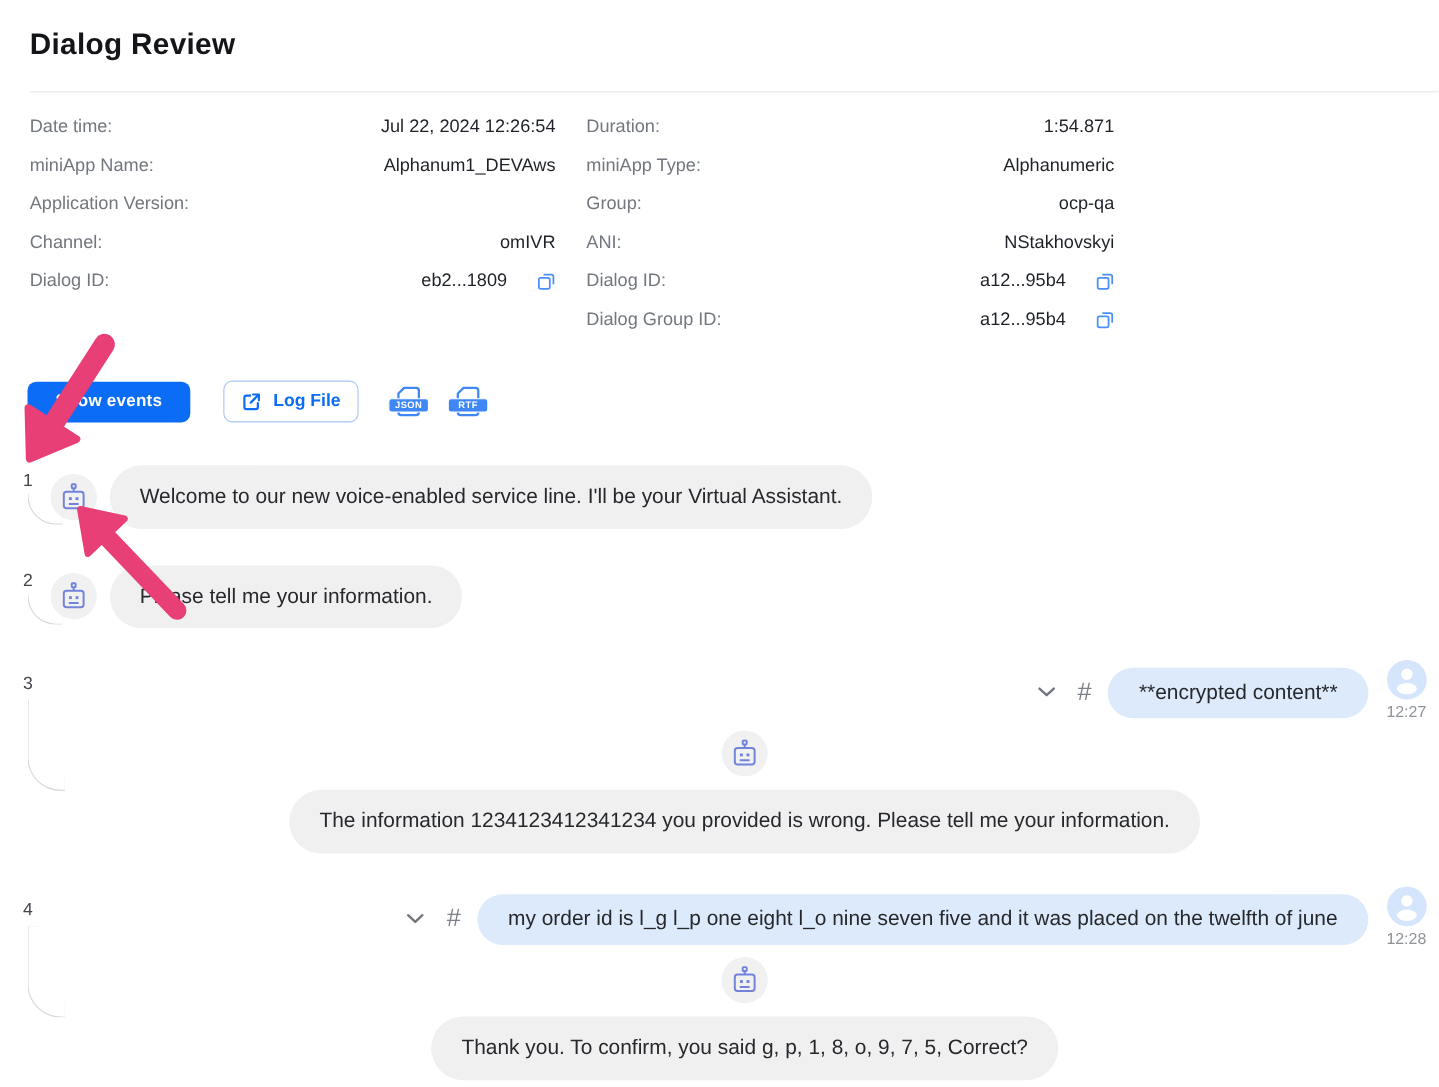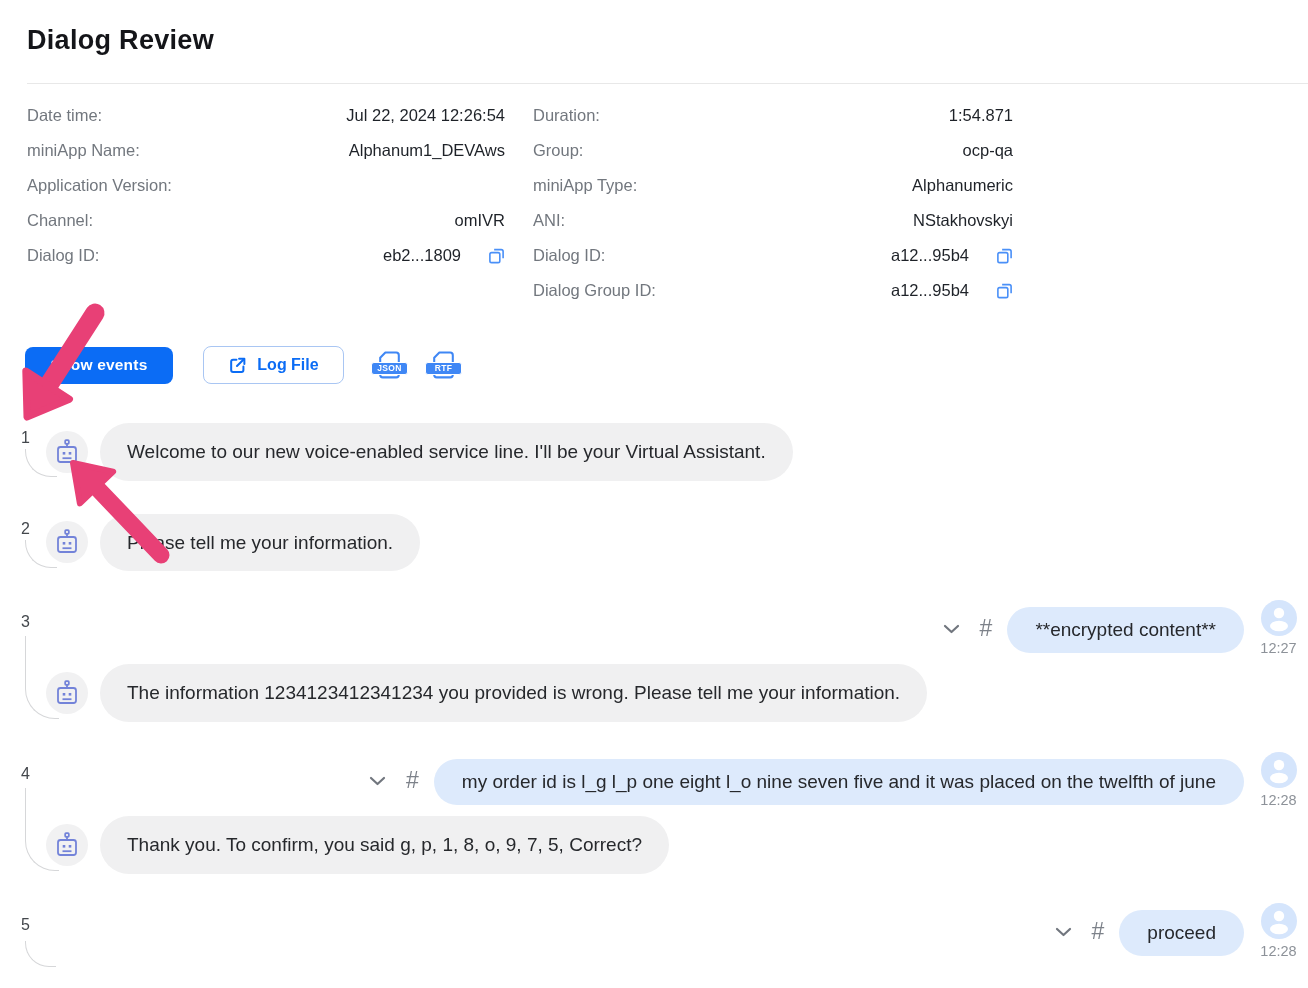--- a/index.html
+++ b/index.html
@@ -22,21 +22,21 @@
   .meta-value-wrap { display:flex; align-items:center; gap:27px; }
   .copy-btn { background:none; border:none; cursor:pointer; display:flex; align-items:center; padding:0; }
 
   
   .toolbar { margin:38px 0 0 25px; display:flex; align-items:center; }
   .btn-primary {
     width:148px; height:37px; background:#0b6cf5; color:#ffffff; border:none; border-radius:8px;
     font-family:inherit; font-size:15.5px; font-weight:700; cursor:pointer; letter-spacing:.2px;
   }
   .btn-outline {
-    margin-left:30px; width:141px; height:38px; background:#ffffff; border:1.5px solid #a9c6f3;
+    margin-left:30px; width:123px; height:38px; background:#ffffff; border:1.5px solid #a9c6f3;
     border-radius:8px; color:#0b6cf5; font-family:inherit; font-size:16px; font-weight:700;
     cursor:pointer; display:flex; align-items:center; justify-content:center; gap:10px;
   }
   .file-btn { position:relative; width:31px; height:31px; background:none; border:none; cursor:pointer; padding:0; }
   .file-btn.json { margin-left:30px; }
   .file-btn.rtf  { margin-left:23px; }
   .file-badge {
     position:absolute; left:-3px; right:-3px; top:12px; height:13px; background:#3f87f5;
     border:1.5px solid #ffffff; border-radius:3px; color:#ffffff; font-size:8.5px; font-weight:700;
     letter-spacing:.4px; display:flex; align-items:center; justify-content:center; line-height:1;
@@ -50,21 +50,21 @@
   .brk-s { top:26px; width:32px; height:28px; border-bottom-left-radius:26px; }
   .brk-l { top:29px; width:34px; height:83px; border-bottom-left-radius:30px; }
   .brk-m { top:31px; width:31px; height:26px; border-bottom-left-radius:24px; }
 
   .t1 { margin-bottom:33px; }
   .t2 { margin-bottom:36px; }
   .t3 { margin-bottom:37px; }
   .t4 { margin-bottom:36px; }
 
   .bot-line { display:flex; align-items:center; gap:12px; margin-left:46px; }
-  .bot-line.follow { margin-top:8px; }
+  .bot-line.follow { margin-top:8px;flex-direction:column; }
   .bot-avatar {
     width:42px; height:42px; border-radius:50%; background:#f1f1f2; flex:0 0 42px;
     display:flex; align-items:center; justify-content:center;
   }
   .bot-bubble {
     background:#f0f0f1; border-radius:29px; padding:16px 27px; font-size:19px; line-height:1.35;
     color:#26282c; white-space:nowrap;
   }
 
   .user-line { display:flex; align-items:flex-start; justify-content:flex-end; padding-right:11px; }
@@ -121,26 +121,26 @@
       </span>
     </div>
   </div>
 
   <div class="meta-col-right">
     <div class="meta-row">
       <span class="meta-label">Duration:</span>
       <span class="meta-value">1:54.871</span>
     </div>
     <div class="meta-row">
+      <span class="meta-label">miniApp Type:</span>
+      <span class="meta-value">Alphanumeric</span>
+    </div>
+    <div class="meta-row">
       <span class="meta-label">Group:</span>
       <span class="meta-value">ocp-qa</span>
-    </div>
-    <div class="meta-row">
-      <span class="meta-label">miniApp Type:</span>
-      <span class="meta-value">Alphanumeric</span>
     </div>
     <div class="meta-row">
       <span class="meta-label">ANI:</span>
       <span class="meta-value">NStakhovskyi</span>
     </div>
     <div class="meta-row">
       <span class="meta-label">Dialog ID:</span>
       <span class="meta-value-wrap">
         <span class="meta-value">a12...95b4</span>
         <button class="copy-btn">

